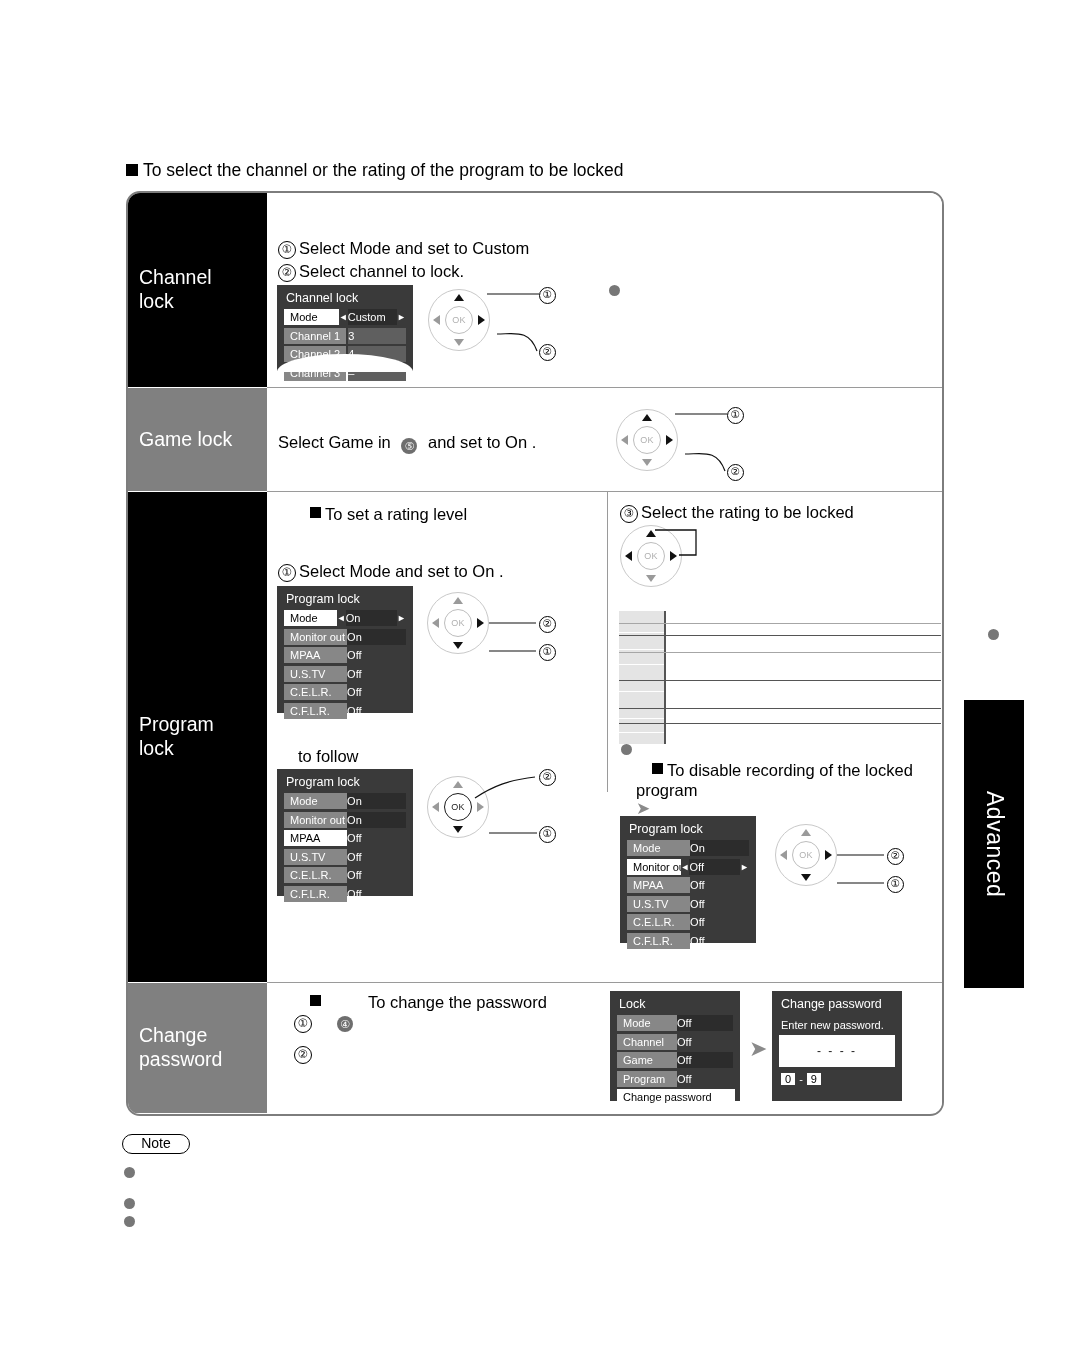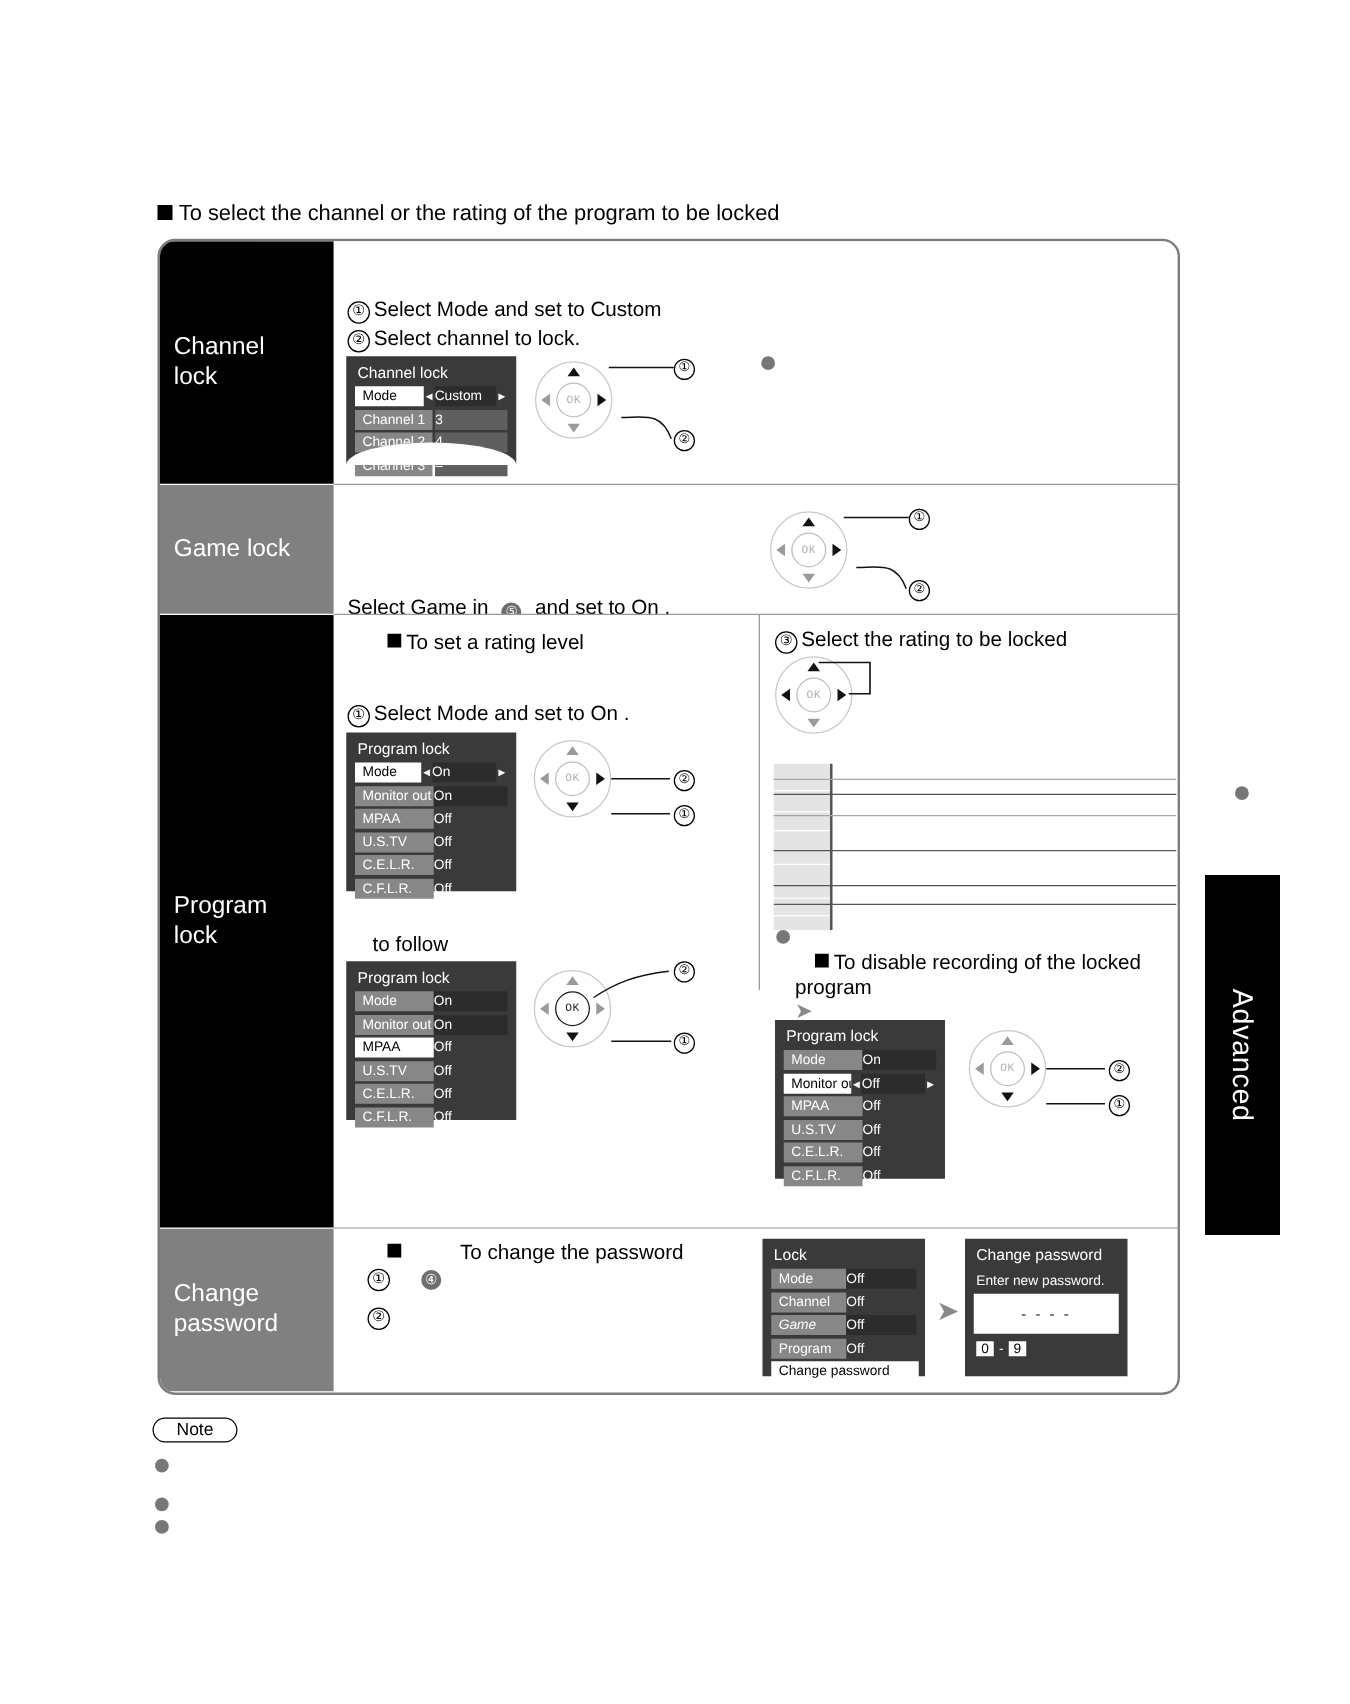--- a/index.html
+++ b/index.html
@@ -56,21 +56,21 @@
   .osd .mrow.sel .mval{background:#2c2c2c;}
   .osd .mrow.wide .mname{width:82px;}
   .osd .mrow.wide .mval{width:58px;}
   .osd .car{font-size:9px;color:#fff;width:9px;text-align:center;}
 
   
   .torn{position:absolute;left:0;bottom:-1px;width:100%;height:18px;
       background:#fff;border-radius:50% 50% 0 0 / 100% 100% 0 0;}
 
   
-  .wheel{position:absolute;font-family:Liberation Mono, monospace;}
+  .wheel{position:absolute;}
   .wheel .ring{position:absolute;left:0;top:0;width:62px;height:62px;
       border:1.4px solid #c9c9c9;border-radius:50%;box-sizing:border-box;}
   .wheel .okb{position:absolute;left:17px;top:17px;width:28px;height:28px;
       border:1.4px solid #bdbdbd;border-radius:50%;box-sizing:border-box;
       color:#b0b0b0;font-size:9px;text-align:center;line-height:27px;
       letter-spacing:.3px;}
   .wheel.strong .okb{border-color:#1a1a1a;color:#1a1a1a;border-width:1.6px;}
   .tri{position:absolute;width:0;height:0;}
   .t-up{border-left:5px solid transparent;border-right:5px solid transparent;
         border-bottom:7px solid #9a9a9a;left:26px;top:5px;}
@@ -176,21 +176,21 @@
       <div class="bullet" style="left:342px;top:92px;"></div>
     </div>
   </div>
   <div class="hr" style="top:194px;"></div>
 
   <div class="row" style="top:195px;height:103px;">
     <div class="label-cell gray">
       <span>Game lock</span>
     </div>
     <div class="content-cell">
-      <div class="step" style="position:absolute;left:11px;top:44px;margin-top:44px;">
+      <div class="step" style="position:absolute;left:11px;top:44px;">
         <span>Select  Game  in</span>
         <span class="fcirc" style="margin:0 6px;">⑤</span>
         <span>and set to  On .</span>
       </div>
 
       <div class="wheel" style="left:349px;top:21px;width:62px;height:62px;">
         <div class="ring"></div>
         <div class="okb">OK</div>
         <div class="tri t-up on"></div>
         <div class="tri t-dn"></div>
@@ -433,21 +433,21 @@
         <div class="ttl">Lock</div>
         <div class="mrow">
           <div class="mname" style="width:60px;">Mode</div>
           <div class="mval" style="background:#2c2c2c;width:56px;">Off</div>
         </div>
         <div class="mrow">
           <div class="mname" style="width:60px;">Channel</div>
           <div class="mval plain" style="width:56px;">Off</div>
         </div>
         <div class="mrow">
-          <div class="mname" style="width:60px;font-style:italic;">Game</div>
+          <div class="mname" style="width:60px;">Game</div>
           <div class="mval" style="background:#2c2c2c;width:56px;">Off</div>
         </div>
         <div class="mrow">
           <div class="mname" style="width:60px;">Program</div>
           <div class="mval plain" style="width:56px;">Off</div>
         </div>
         <div style="background:#fff;color:#000;font-size:11px;height:17px;line-height:17px;
                     padding-left:6px;width:118px;box-sizing:border-box;margin-top:1px;">
           <span>Change password</span>
         </div>

